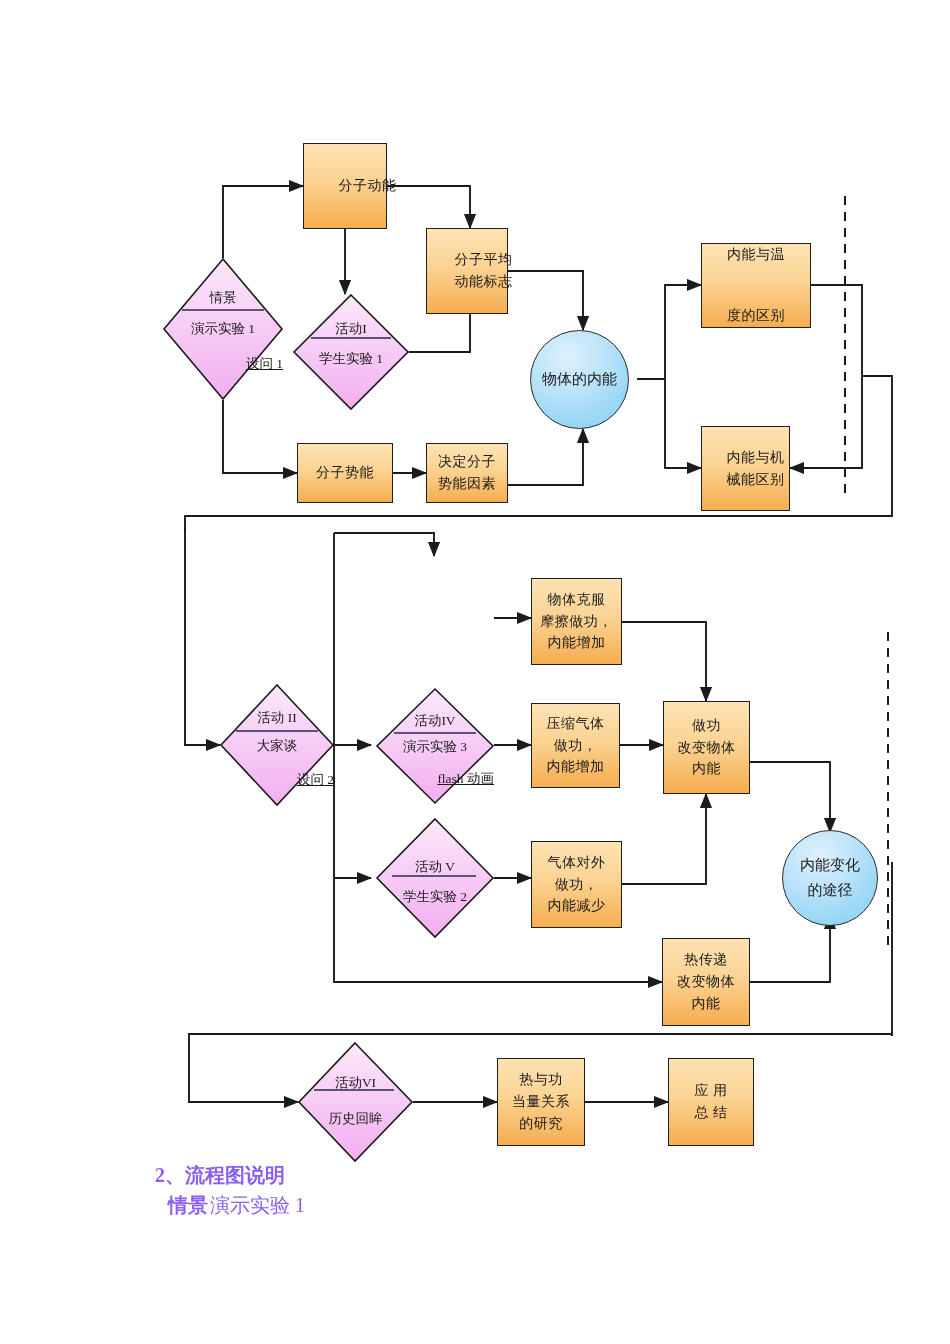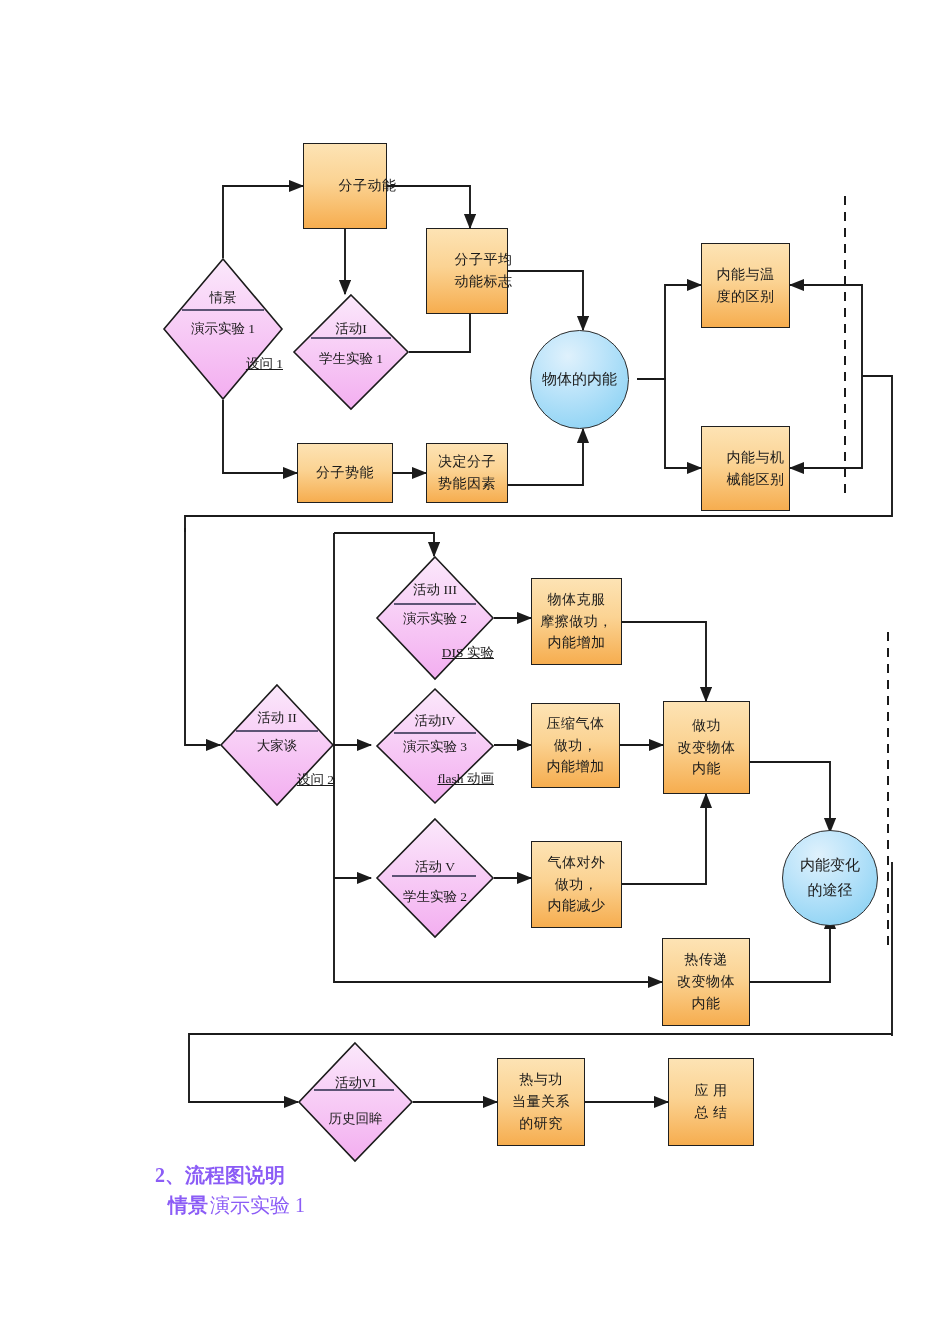--- a/index.html
+++ b/index.html
@@ -107,21 +107,21 @@
 
   <div class="node rect" style="left:303px;top:143px;width:84px;height:86px;padding-left:45px;">
     <span class="ln">分子动能</span>
   </div>
 
   <div class="node rect" style="left:426px;top:228px;width:82px;height:86px;padding-left:33px;">
     <span class="ln">分子平均</span>
     <span class="ln">动能标志</span>
   </div>
 
-  <div class="node rect" style="left:701px;top:243px;width:89px;height:85px;">
+  <div class="node rect" style="left:701px;top:243px;width:110px;height:85px;justify-content:space-between;">
     <span class="ln">内能与温</span>
     <span class="ln">度的区别</span>
   </div>
 
   <div class="node rect" style="left:701px;top:426px;width:89px;height:85px;padding-left:20px;">
     <span class="ln">内能与机</span>
     <span class="ln">械能区别</span>
   </div>
 
   <div class="node rect" style="left:297px;top:443px;width:96px;height:60px;">
@@ -211,37 +211,20 @@
         </defs>
       <polygon points="58,1 115,58 58,115 1,58" fill="url(#dg2)" stroke="#1b1b1b" stroke-width="1.6"></polygon>
       <line x1="18" y1="44" x2="98" y2="44" stroke="#2a2a4a" stroke-width="1.5"></line>
     </svg>
     <div class="dtext">
       <span class="r1" style="top:28px;">活动I</span>
       <span class="r2" style="top:58px;">学生实验 1</span>
     </div>
   </div>
 
-  <div class="dia" style="left:376px;top:556px;width:118px;height:124px;">
-    <svg width="118" height="124" viewBox="0 0 118 124" xmlns="http://www.w3.org/2000/svg">
-      <defs>
-          <linearGradient id="dg3" x1="0" y1="0" x2="0" y2="1">
-        <stop offset="0%" stop-color="#fbe8fb"></stop>
-            <stop offset="100%" stop-color="#f3aef0"></stop>
-      </linearGradient>
-        </defs>
-      <polygon points="59,1 117,62 59,123 1,62" fill="url(#dg3)" stroke="#1b1b1b" stroke-width="1.6"></polygon>
-      <line x1="18" y1="48" x2="100" y2="48" stroke="#2a2a4a" stroke-width="1.5"></line>
-    </svg>
-    <div class="dtext">
-      <span class="r1" style="top:27px;">活动 III</span>
-      <span class="r2" style="top:56px;">演示实验 2</span>
-      <span class="r3" style="top:90px;">DIS 实验</span>
-    </div>
-  </div>
 
   <div class="dia" style="left:220px;top:684px;width:114px;height:122px;">
     <svg width="114" height="122" viewBox="0 0 114 122" xmlns="http://www.w3.org/2000/svg">
       <defs>
           <linearGradient id="dg4" x1="0" y1="0" x2="0" y2="1">
         <stop offset="0%" stop-color="#fbe8fb"></stop>
             <stop offset="100%" stop-color="#f3aef0"></stop>
       </linearGradient>
         </defs>
       <polygon points="57,1 113,61 57,121 1,61" fill="url(#dg4)" stroke="#1b1b1b" stroke-width="1.6"></polygon>

